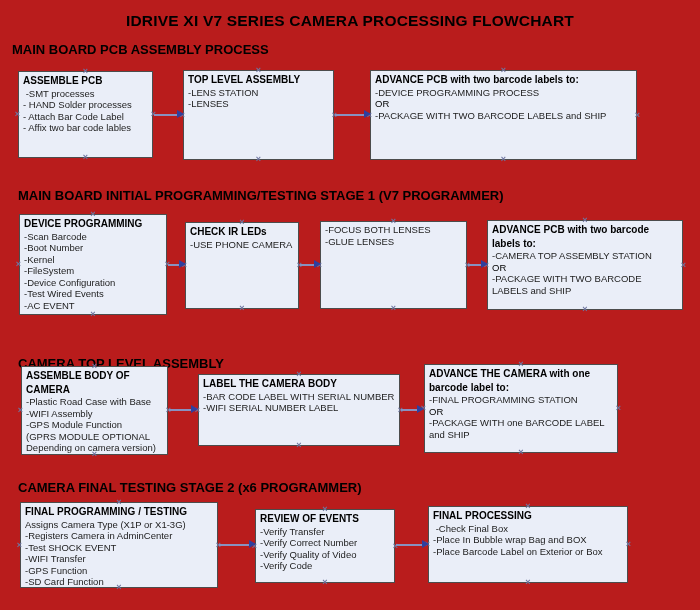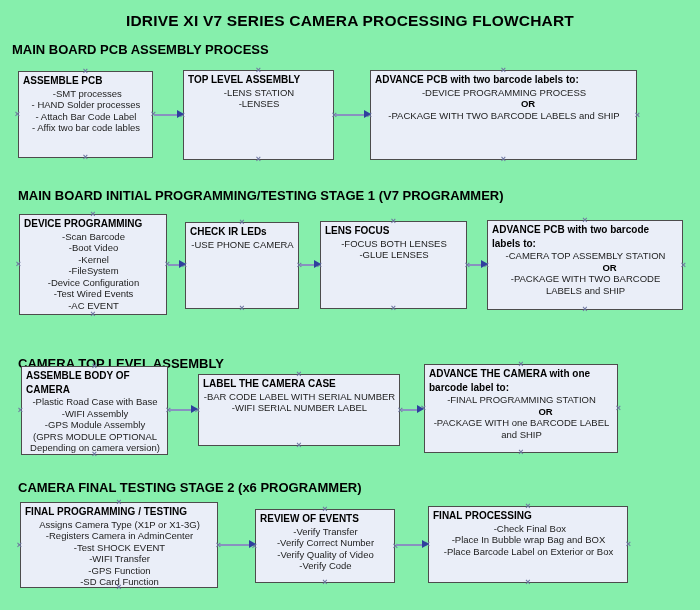--- a/index.html
+++ b/index.html
@@ -1,40 +1,40 @@
 <!DOCTYPE html>
 <html style="--box-fill: #eaeef8; --box-border: #4c4c4c; --connector-line: #8891c0; --arrow-head: #2f3f9e; --handle: #6e76a0;"><head>
 <meta charset="utf-8">
 <style>
   html,body{margin:0;padding:0;background:#ffffff;}
   #canvas{
-    position:relative;width:700px;height:610px;background:#86efac;
+    position:relative;width:700px;height:610px;background:#b91c1c;
     font-family:"Liberation Sans","DejaVu Sans",sans-serif;color:#000;
     overflow:hidden;
   }
   .main-title{
     position:absolute;top:12px;left:0;width:100%;text-align:center;
     font-size:15.5px;font-weight:bold;letter-spacing:0.2px;
   }
   .section-header{
     position:absolute;font-size:13px;font-weight:bold;white-space:nowrap;
   }
   .fc-box{
     position:absolute;box-sizing:border-box;
     background:var(--box-fill,#eaeef8);
     border:1.5px solid var(--box-border,#4c4c4c);
     padding:2px 3px 2px 4px;
   }
   .box-title{
     font-size:10px;font-weight:bold;line-height:13.5px;white-space:pre-wrap;
   }
   .box-item{
-    font-size:9.5px;line-height:11.5px;color:#1c1c1c;white-space:pre-wrap;text-align:center;
-  }
-  .box-item.strong{font-weight:bold;color:#000;margin-left:48px;}
+    font-size:9.5px;line-height:11.5px;color:#1c1c1c;white-space:pre-wrap;
+  }
+  .box-item.strong{font-weight:normal;color:#000;}
   .handle{
     position:absolute;width:9px;height:9px;text-align:center;
     font-size:9px;line-height:9px;font-weight:bold;
     color:var(--handle,#6e76a0);pointer-events:none;
   }
   .h-top{top:-5px;left:50%;margin-left:-4.5px;}
   .h-bottom{bottom:-5px;left:50%;margin-left:-4.5px;}
   .h-left{left:-6px;top:50%;margin-top:-4.5px;}
   .h-right{right:-6px;top:50%;margin-top:-4.5px;}
   .arrow{position:absolute;height:9px;}
@@ -98,21 +98,21 @@
   <div class="arrow" style="left:335px;top:110px;width:35px">
     <span class="arrow-line"></span>
     <span class="arrow-head"></span>
   </div>
 
   <div class="section-header" style="left:18px;top:188px">MAIN BOARD INITIAL PROGRAMMING/TESTING STAGE 1 (V7 PROGRAMMER)</div>
 
   <div class="fc-box" style="left:19px;top:214px;width:148px;height:101px">
     <div class="box-title">DEVICE PROGRAMMING</div>
     <div class="box-item">-Scan Barcode</div>
-    <div class="box-item">-Boot Video</div>
+    <div class="box-item">-Boot Number</div>
     <div class="box-item">-Kernel</div>
     <div class="box-item">-FileSystem</div>
     <div class="box-item">-Device Configuration</div>
     <div class="box-item">-Test Wired Events</div>
     <div class="box-item">-AC EVENT</div>
     <span class="handle h-top">×</span>
     <span class="handle h-bottom">×</span>
     <span class="handle h-left">×</span>
     <span class="handle h-right">×</span>
   </div>
@@ -120,21 +120,20 @@
   <div class="fc-box" style="left:185px;top:222px;width:114px;height:87px">
     <div class="box-title">CHECK IR LEDs</div>
     <div class="box-item">-USE PHONE CAMERA</div>
     <span class="handle h-top">×</span>
     <span class="handle h-bottom">×</span>
     <span class="handle h-left">×</span>
     <span class="handle h-right">×</span>
   </div>
 
   <div class="fc-box" style="left:320px;top:221px;width:147px;height:88px">
-    <div class="box-title">LENS FOCUS</div>
     <div class="box-item">-FOCUS BOTH LENSES</div>
     <div class="box-item">-GLUE LENSES</div>
     <span class="handle h-top">×</span>
     <span class="handle h-bottom">×</span>
     <span class="handle h-left">×</span>
     <span class="handle h-right">×</span>
   </div>
 
   <div class="fc-box" style="left:487px;top:220px;width:196px;height:90px">
     <div class="box-title">ADVANCE PCB with two barcode labels to:</div>
@@ -159,31 +158,31 @@
     <span class="arrow-line"></span>
     <span class="arrow-head"></span>
   </div>
 
   <div class="section-header" style="left:18px;top:356px">CAMERA TOP LEVEL ASSEMBLY</div>
 
   <div class="fc-box" style="left:21px;top:366px;width:147px;height:89px">
     <div class="box-title">ASSEMBLE BODY OF CAMERA</div>
     <div class="box-item">-Plastic Road Case with Base</div>
     <div class="box-item">-WIFI Assembly</div>
-    <div class="box-item">-GPS Module Assembly</div>
+    <div class="box-item">-GPS Module Function</div>
     <div class="box-item">(GPRS MODULE OPTIONAL</div>
     <div class="box-item">Depending on camera version)</div>
     <span class="handle h-top">×</span>
     <span class="handle h-bottom">×</span>
     <span class="handle h-left">×</span>
     <span class="handle h-right">×</span>
   </div>
 
   <div class="fc-box" style="left:198px;top:374px;width:202px;height:72px">
-    <div class="box-title">LABEL THE CAMERA CASE</div>
+    <div class="box-title">LABEL THE CAMERA BODY</div>
     <div class="box-item">-BAR CODE LABEL WITH SERIAL NUMBER</div>
     <div class="box-item">-WIFI SERIAL NUMBER LABEL</div>
     <span class="handle h-top">×</span>
     <span class="handle h-bottom">×</span>
     <span class="handle h-left">×</span>
     <span class="handle h-right">×</span>
   </div>
 
   <div class="fc-box" style="left:424px;top:364px;width:194px;height:89px">
     <div class="box-title">ADVANCE THE CAMERA with one barcode label to:</div>

